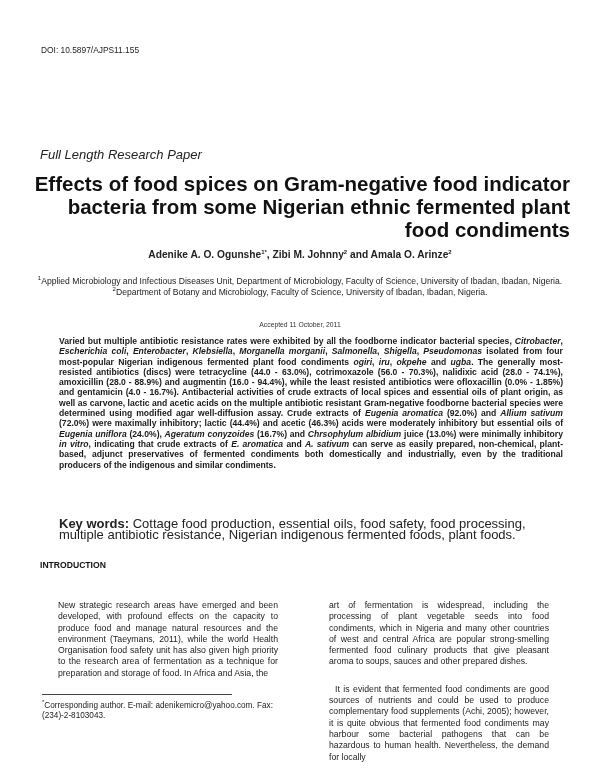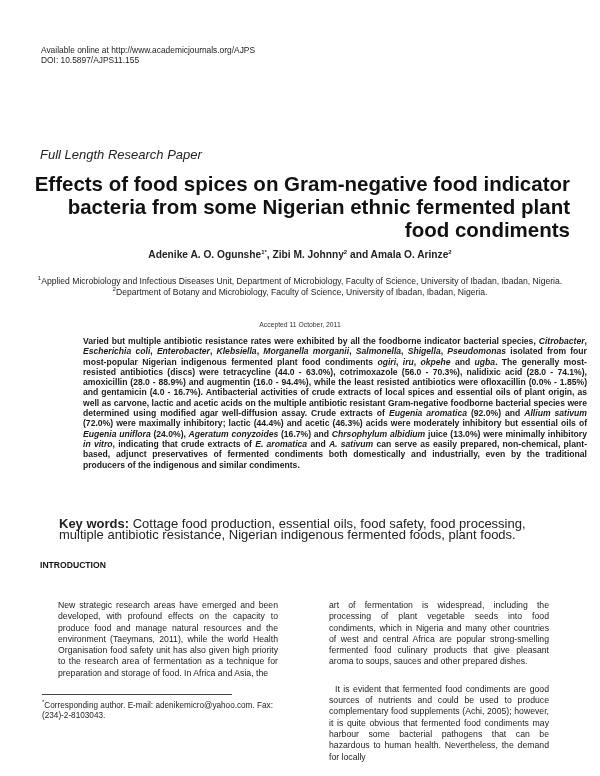--- a/index.html
+++ b/index.html
@@ -10,38 +10,37 @@
   .paper-type { position: absolute; left: 40px; top: 147px; font-size: 13px; font-style: italic; color: #222; text-align: right; }
   .title { position: absolute; left: 30px; width: 540px; top: 172px; text-align: right;
            font-weight: bold; font-size: 20.5px; line-height: 23px; color: #111; }
   .authors { position: absolute; left: 30px; width: 540px; top: 249px; text-align: center;
              font-weight: bold; font-size: 10.2px; color: #222; }
   .authors sup, .affil sup { font-size: 6px; vertical-align: super; line-height: 0; }
   .affil { position: absolute; left: 30px; width: 540px; top: 276px; text-align: center;
            font-size: 8.6px; line-height: 10.5px; color: #222; }
   .accepted { position: absolute; left: 30px; width: 540px; top: 321px; text-align: center; font-size: 6.8px; color: #333; }
   .abstract { position: absolute; left: 59px; width: 504px; top: 336px; font-weight: bold;
-              font-size: 8.6px; line-height: 10.3px; text-align: justify; color: #1a1a1a; margin-left: 24px; }
+              font-size: 8.6px; line-height: 10.3px; text-align: justify; color: #1a1a1a; }
   .abstract i { font-style: italic; }
   .keywords { position: absolute; left: 59px; width: 504px; top: 519px; font-size: 13px; line-height: 10.5px; color: #222; }
   .keywords b { font-weight: bold; }
   .intro-heading { position: absolute; left: 40px; top: 560px; font-weight: bold; font-size: 8.6px; color: #111; }
   .col { position: absolute; top: 584px; width: 252px; font-size: 8.7px; line-height: 11.3px; text-align: justify; color: #222; }
   .col-left { left: 42px; }
   .col-right { left: 313px; }
   .col p { margin: 16px; }
   .col p.indent { text-indent: 6px; }
   .footnote-rule { position: absolute; left: 42px; top: 694px; width: 190px; height: 1px; background: #444; }
   .footnote { position: absolute; left: 42px; top: 697px; width: 255px; font-size: 8.2px; line-height: 10.5px; color: #222; }
 </style>
 </head>
 <body>
 
 <div class="journal-header">
-  <div>Available online at http://www.academicjournals.org/AJPS</div>
   <div>DOI: 10.5897/AJPS11.155</div>
 </div>
 
 <div class="paper-type">Full Length Research Paper</div>
 
 <div class="title">Effects of food spices on Gram-negative food indicator bacteria from some Nigerian ethnic fermented plant food condiments</div>
 
 <div class="authors" id="authors"><span>Adenike  A. O. Ogunshe</span><sup>1*</sup>, <span>Zibi M. Johnny</span><sup>2</sup> and <span>Amala O. Arinze</span><sup>2</sup></div>
 
 <div class="affil" id="affils">

